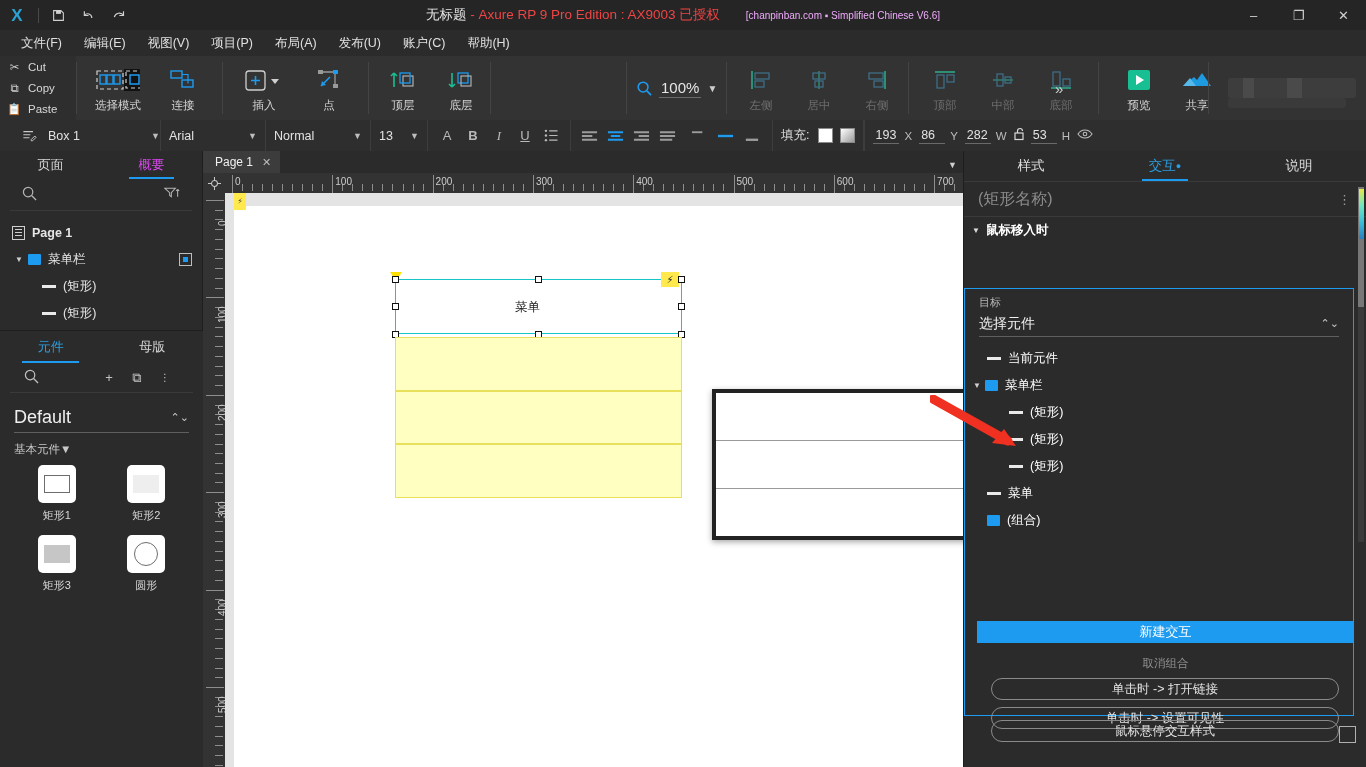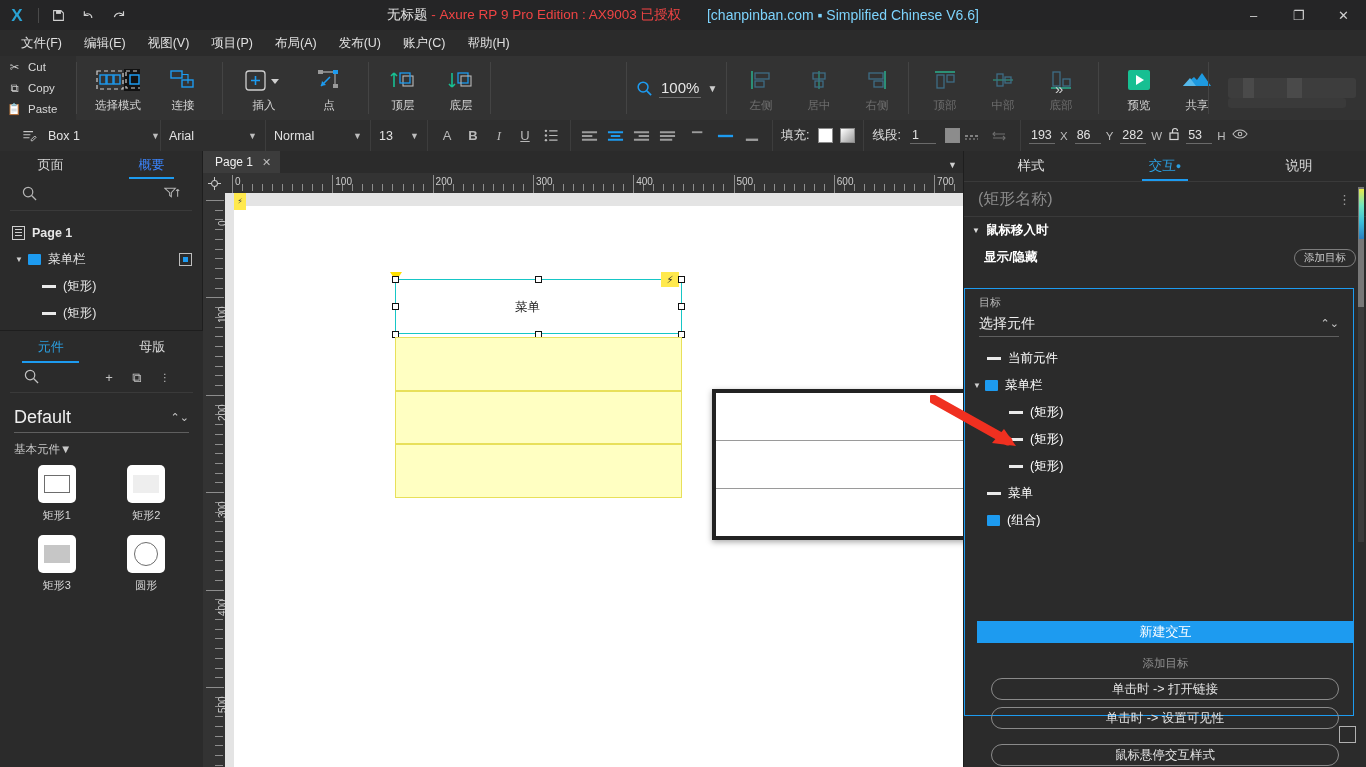--- a/index.html
+++ b/index.html
@@ -16,21 +16,21 @@
               display:flex; align-items:center; }
   .logo-x { width:34px; text-align:center; font-size:17px; font-weight:bold; color:#2aa3d4; line-height:1;}
   .tb-sep { width:1px; height:15px; background:#4a4a4a; margin:0 4px;}
   .tb-ico { width:30px; height:30px; display:flex; align-items:center; justify-content:center;
             color:#c8c8c8; font-size:14px; }
   .tb-ico svg { display:block; }
   .tb-title { position:absolute; left:0; right:0; top:0; height:30px; display:flex;
               align-items:center; justify-content:center; gap:26px; pointer-events:none;}
   .tb-title .t1 { font-size:13.5px; color:#e8e8e8; }
   .tb-title .t1 .dim { color:#ef4444; }
-  .tb-title .t2 { font-size:14px; color:#7dd3fc; }
+  .tb-title .t2 { font-size:10px; color:#f0abfc; }
   .win-btns { position:absolute; right:0; top:0; display:flex; height:30px; }
   .win-btn { width:45px; height:30px; display:flex; align-items:center; justify-content:center;
              color:#d0d0d0; font-size:13px;}
 
   
   .menubar { position:absolute; left:0; top:30px; width:1366px; height:26px; background:#2b2b2b;
              display:flex; align-items:center; padding-left:10px; }
   .menubar .mi { padding:3px 11px; font-size:12.5px; color:#e0e0e0; }
 
   
@@ -72,21 +72,21 @@
   .numfld { font-size:12.5px; color:#e2e2e2; border-bottom:1px solid #6a6a6a; padding:0 2px 1px;
             min-width:26px; text-align:left;}
   .numlab { font-size:11.5px; color:#bdbdbd; margin:0 7px 0 5px;}
 
   
   .leftpane { position:absolute; left:0; top:151px; width:203px; height:616px; background:#2b2b2b;
               border-right:1px solid #1e1e1e;}
   .ptabs { display:flex; height:28px; background:#2b2b2b; }
   .ptab { flex:1; display:flex; align-items:center; justify-content:center; font-size:13px;
           color:#d6d6d6; height:28px; position:relative;}
-  .ptab.act { color:#3b82f6; }
+  .ptab.act { color:#d946ef; }
   .ptab.act:after { content:''; position:absolute; left:28%; right:28%; bottom:0; height:2px; background:#1d9bf0;}
   .psearch { height:32px; display:flex; align-items:center; justify-content:space-between;
              padding:0 12px; border-bottom:1px solid #3a3a3a; margin:0 10px;}
   .psearch .ic { color:#b5b5b5; }
   .tree { padding-top:8px; }
   .trow { height:27px; display:flex; align-items:center; font-size:12.5px; color:#e6e6e6;
           padding-right:10px; }
   .trow.sel { background:#3f3f3f; }
   .trow .tw { width:18px; display:flex; justify-content:center; color:#cfcfcf; font-size:8px;}
   .ico-page { width:13px; height:14px; border:1.4px solid #cfcfcf; margin-right:7px; position:relative;}
@@ -530,37 +530,20 @@
           <path d="M3 10h13" stroke="#9c9c9c" stroke-width="2.5"></path>
         </svg>
     </div>
     <div class="fsep" style="margin-left:8px;"></div>
     <div class="fcell">
       <span style="font-size:12.5px;color:#e0e0e0;">填充:</span>
       <span class="swatch" style="margin-left:9px;background:#ffffff;"></span>
       <span class="swatch" style="margin-left:7px;background:linear-gradient(135deg,#ffffff,#9a9a9a);"></span>
     </div>
     <div class="fsep"></div>
-    <div class="fcell">
-      <span style="font-size:12.5px;color:#e0e0e0;">线段:</span>
-      <span class="numfld" style="margin-left:9px;">1</span>
-      <span class="swatch" style="margin-left:9px;background:#8c8c8c;"></span>
-      <span class="ficon">
-        <svg width="16" height="10" viewBox="0 0 16 10">
-            <path d="M0 5h3M5 5h3M10 5h3" stroke="#9c9c9c" stroke-width="1.6"></path>
-            <path d="M0 8h13" stroke="#9c9c9c" stroke-width="1" stroke-dasharray="2,2"></path>
-          </svg>
-      </span>
-      <span class="ficon">
-        <svg width="16" height="10" viewBox="0 0 16 10">
-            <path d="M2 3h12M2 7h12" stroke="#6e6e6e" stroke-width="1.1"></path>
-            <path d="M4 1L2 3l2 2M12 5l2 2-2 2" fill="none" stroke="#6e6e6e" stroke-width="1.1"></path>
-          </svg>
-      </span>
-    </div>
     <div class="fsep"></div>
     <div class="fcell">
       <span class="numfld">193</span>
       <span class="numlab">X</span>
       <span class="numfld">86</span>
       <span class="numlab">Y</span>
       <span class="numfld">282</span>
       <span class="numlab">W</span>
       <span style="margin-right:5px;">
         <svg width="12" height="14" viewBox="0 0 12 14">
@@ -893,24 +876,20 @@
     <div class="rname">
       <span class="nm">(矩形名称)</span>
       <span class="dots">⋮</span>
     </div>
 
     <div class="revent">
       <span class="cv">▼</span>
       <span>鼠标移入时</span>
     </div>
 
-    <div class="raction">
-      <span>显示/隐藏</span>
-      <span class="addtarget">添加目标</span>
-    </div>
 
     <div class="rpanelbox">
       <div class="rlabelsm">目标</div>
       <div class="rselect">
         <span class="nm">选择元件</span>
         <span class="ar">⌃⌄</span>
       </div>
 
       <div class="rtree">
         <div class="rtrow">
@@ -939,24 +918,24 @@
           <span>菜单</span>
         </div>
         <div class="rtrow">
           <span class="ico-folder"></span>
           <span>(组合)</span>
         </div>
       </div>
     </div>
 
     <div class="newbtn">新建交互</div>
-    <div class="common">添加目标</div>
+    <div class="common">取消组合</div>
     <div class="pillbtn" style="top:527px;">单击时 -&gt; 打开链接</div>
     <div class="pillbtn" style="top:556px;">单击时 -&gt; 设置可见性</div>
-    <div class="pillbtn" style="top:593px;">鼠标悬停交互样式</div>
+    <div class="pillbtn" style="top:569px;">鼠标悬停交互样式</div>
 
     <div class="rscroll">
         <div class="th"></div>
       </div>
     <div class="colorstrip"></div>
   </div>
 
   <svg class="arrow" style="left:930px; top:395px; width:110px; height:65px;" viewBox="0 0 110 65">
     <path d="M3 4 L78 46" stroke="#f03020" stroke-width="9" stroke-linecap="round"></path>
     <path d="M86 51 L62 48 L74 34 Z" fill="#f03020"></path>

